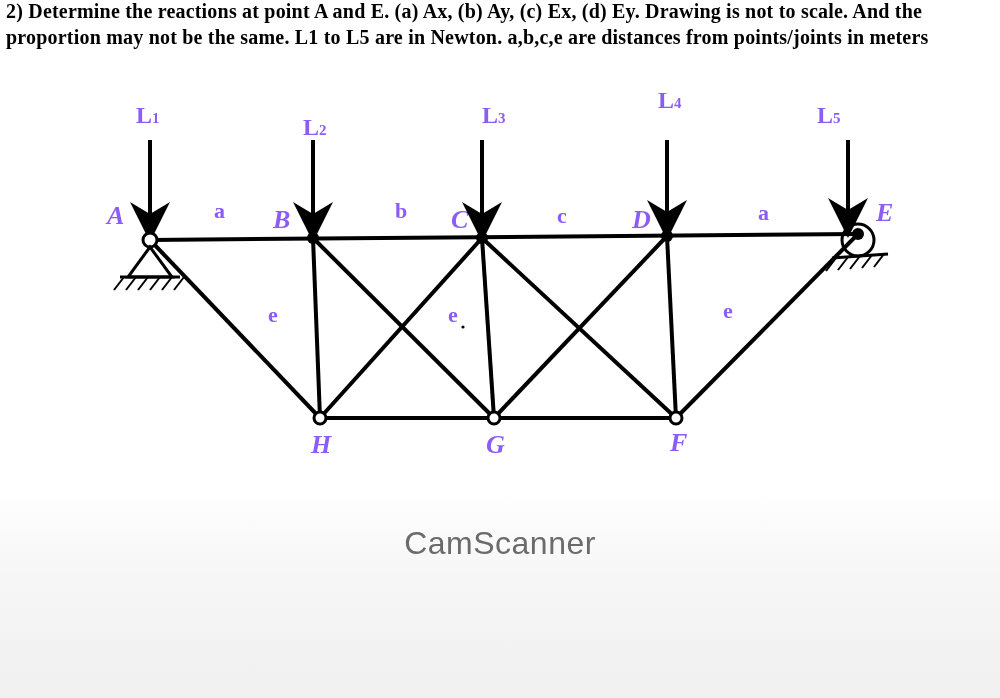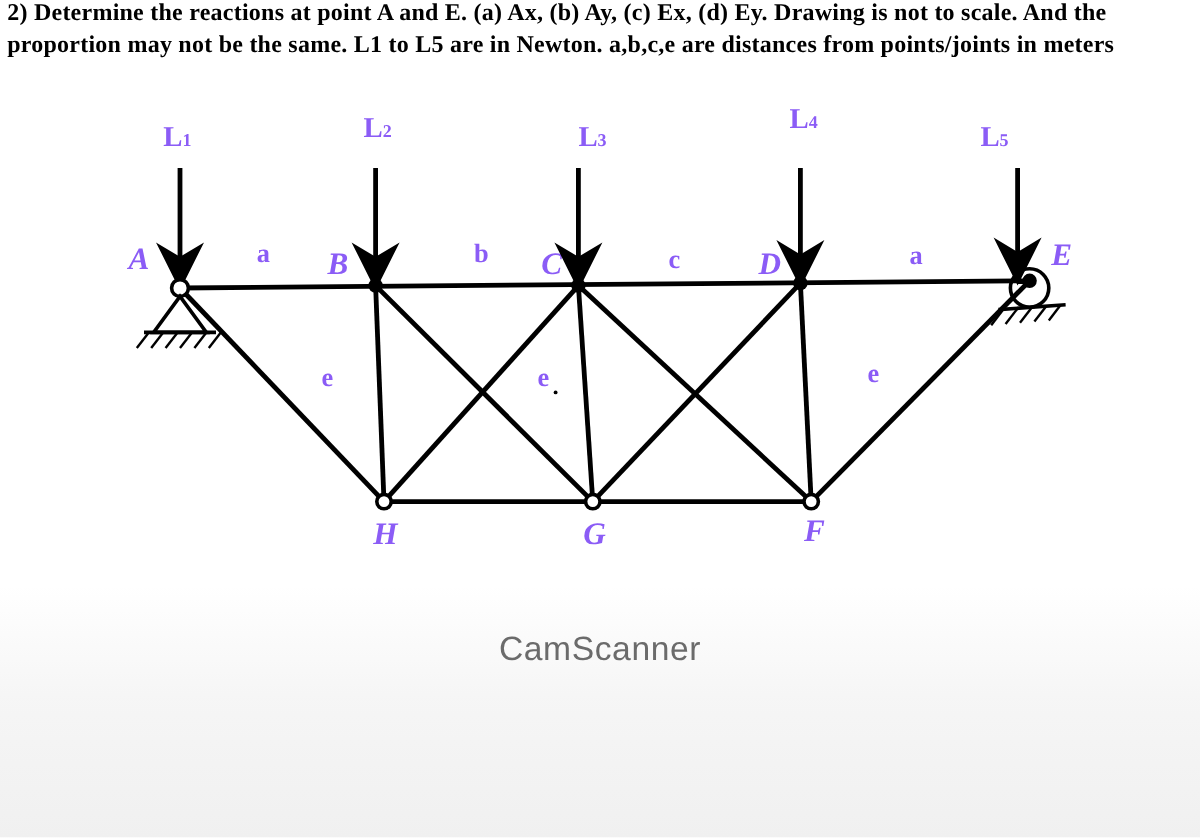--- a/index.html
+++ b/index.html
@@ -4,31 +4,31 @@
 <style>
   html,body{margin:0;padding:0;width:1000px;height:698px;background:#fff;font-family:"Times New Roman",serif;overflow:hidden}
   .page{position:relative;width:1000px;height:698px}
   .problem-text{position:absolute;left:6px;top:-2px;width:988px;font-size:20px;line-height:1.3;font-weight:bold;color:#000;letter-spacing:.2px}
   svg{position:absolute;left:0;top:0}
   .lbl{position:absolute;font-family:"Times New Roman",serif;color:#8b5cf6}
   .load{font-size:24px;font-weight:bold}
   .sub{font-size:15px;vertical-align:baseline}
   .joint{font-size:26px;font-weight:bold;font-style:italic}
   .dist{font-size:22px;font-weight:bold}
-  .watermark{position:absolute;left:0;width:1000px;top:525px;text-align:center;font-size:28px;font-family:Arial,Helvetica,sans-serif;color:#6b6b6b;letter-spacing:.5px}
+  .watermark{position:absolute;left:0;width:1000px;top:525px;text-align:center;font-size:32px;font-family:Arial,Helvetica,sans-serif;color:#6b6b6b;letter-spacing:.5px}
   .fade{position:absolute;left:0;bottom:0;width:1000px;height:210px;background:linear-gradient(to bottom,rgba(255,255,255,0) 0%,rgba(238,238,238,0.55) 45%,rgba(232,232,232,0.65) 100%)}
 </style>
 </head>
 <body>
 <div class="page">
 
 <div class="problem-text">2) Determine the reactions at point A and E. (a) Ax, (b) Ay, (c) Ex, (d) Ey. Drawing is not to scale. And the proportion may not be the same. L1 to L5 are in Newton. a,b,c,e are distances from points/joints in meters</div>
 
 <div class="lbl load" style="left:136px;top:102px"><span>L</span><span class="sub">1</span></div>
-<div class="lbl load" style="left:303px;top:94px"><span>L</span><span class="sub">2</span></div>
+<div class="lbl load" style="left:303px;top:114px"><span>L</span><span class="sub">2</span></div>
 <div class="lbl load" style="left:482px;top:102px"><span>L</span><span class="sub">3</span></div>
 <div class="lbl load" style="left:658px;top:87px"><span>L</span><span class="sub">4</span></div>
 <div class="lbl load" style="left:817px;top:102px"><span>L</span><span class="sub">5</span></div>
 
 <div class="lbl joint" style="left:107px;top:201px">A</div>
 <div class="lbl joint" style="left:273px;top:205px">B</div>
 <div class="lbl joint" style="left:451px;top:205px">C</div>
 <div class="lbl joint" style="left:632px;top:205px">D</div>
 <div class="lbl joint" style="left:876px;top:198px">E</div>
 <div class="lbl joint" style="left:311px;top:430px">H</div>

